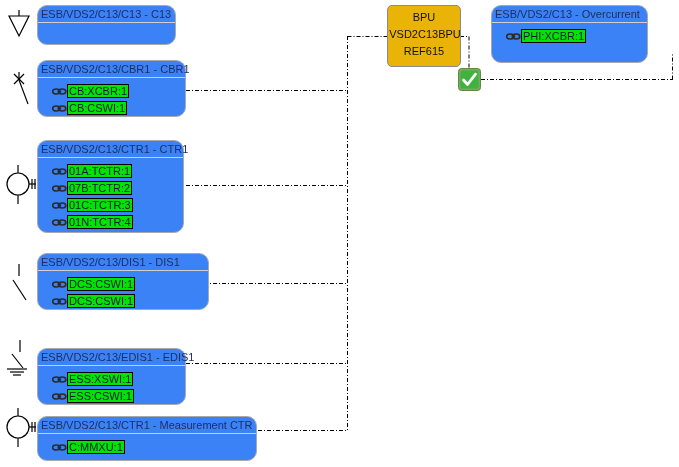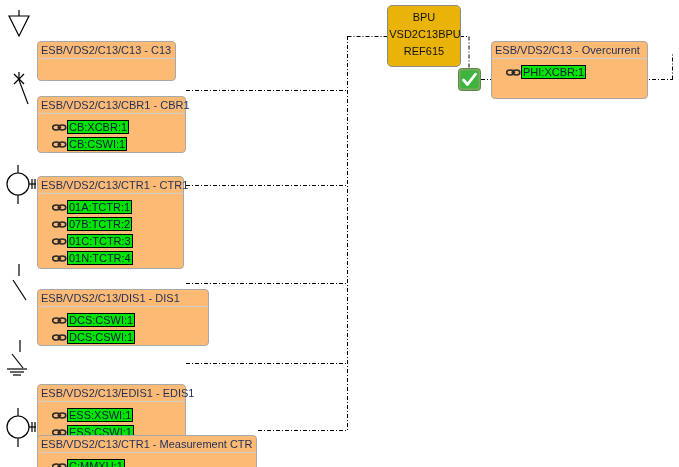--- a/index.html
+++ b/index.html
@@ -26,24 +26,23 @@
   #wires {
     position: absolute;
     left: 0; top: 0;
     width: 679px; height: 467px;
     pointer-events: none;
   }
   
   .node {
     position: absolute;
     box-sizing: border-box;
-    background: #fdba74;
+    background: #3b82f6;
     border: 1px solid #a9a9a9;
-    border-radius: 4px;
-    margin-top: 36px;
+    border-radius: 10px;
   }
   .node-title {
     box-sizing: border-box;
     height: 17px;
     line-height: 16px;
     padding: 0 2px 0 3px;
     font-size: 11px;
     color: #1f2d5a;
     white-space: nowrap;
     overflow: visible;
@@ -286,21 +285,21 @@
         <svg class="link-icon" viewBox="0 0 15 11">
           <ellipse cx="4.2" cy="5.5" rx="3.6" ry="2.5" fill="none" stroke="#2b2b2b" stroke-width="1.6"></ellipse>
           <ellipse cx="10.2" cy="5.5" rx="3.6" ry="2.5" fill="none" stroke="#2b2b2b" stroke-width="1.6"></ellipse>
           <rect x="5.6" y="4.5" width="3.6" height="2" fill="#2b2b2b"></rect>
         </svg>
         <span class="ln-label">ESS:CSWI:1</span>
       </div>
     </div>
   </div>
 
-  <div class="node" style="left:37px; top:399px; width:220px; height:45px;">
+  <div class="node" style="left:37px; top:416px; width:220px; height:45px;">
     <div class="node-title">ESB/VDS2/C13/CTR1 - Measurement CTR</div>
     <div class="node-body">
       <div class="ln-row">
         <svg class="link-icon" viewBox="0 0 15 11">
           <ellipse cx="4.2" cy="5.5" rx="3.6" ry="2.5" fill="none" stroke="#2b2b2b" stroke-width="1.6"></ellipse>
           <ellipse cx="10.2" cy="5.5" rx="3.6" ry="2.5" fill="none" stroke="#2b2b2b" stroke-width="1.6"></ellipse>
           <rect x="5.6" y="4.5" width="3.6" height="2" fill="#2b2b2b"></rect>
         </svg>
         <span class="ln-label">C:MMXU:1</span>
       </div>

